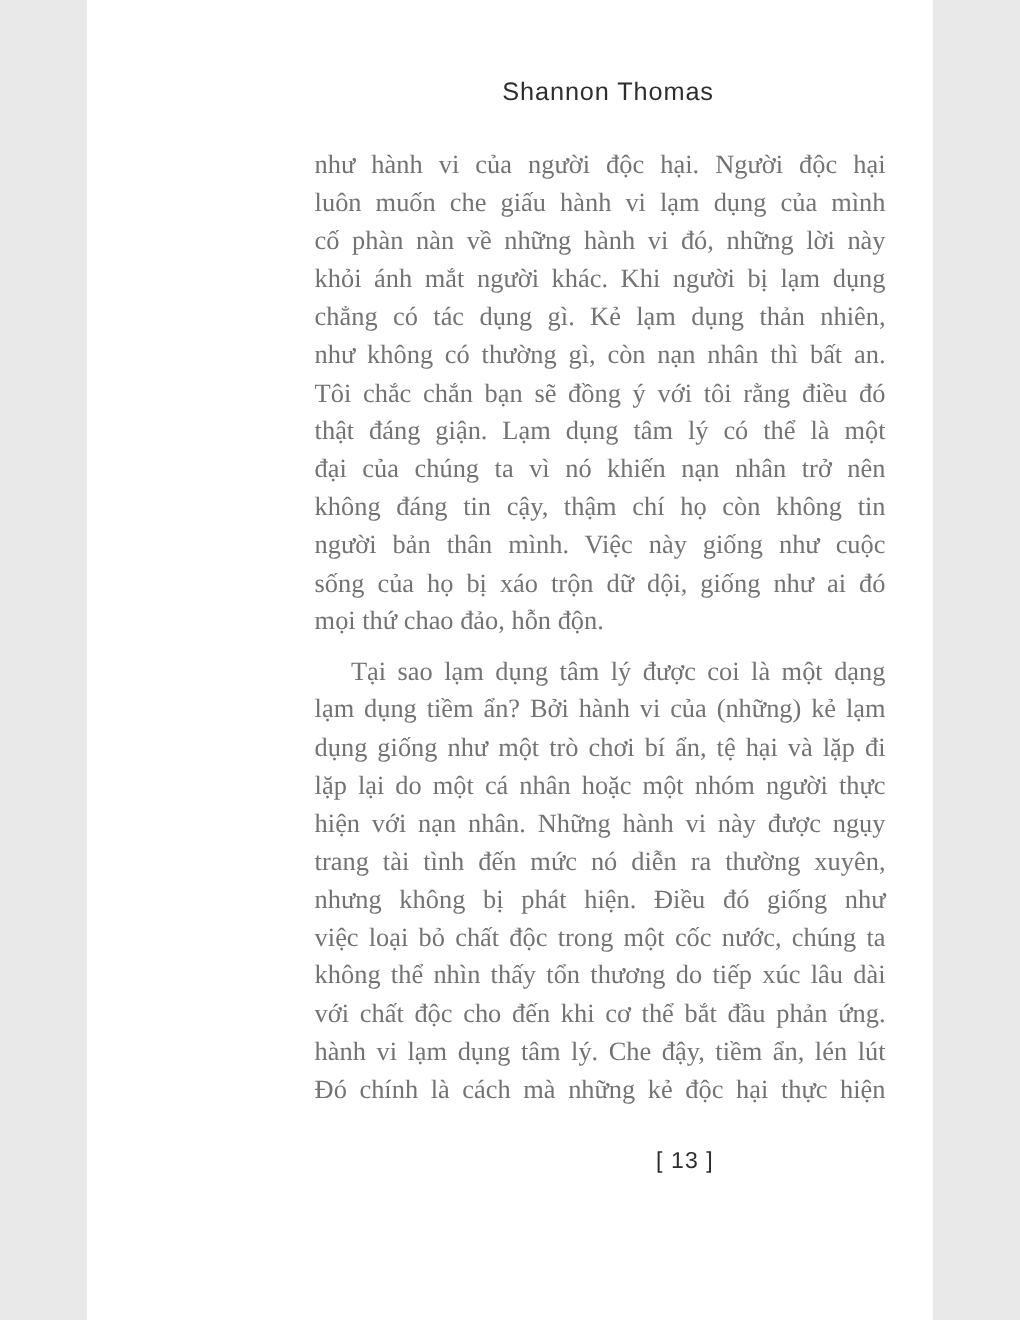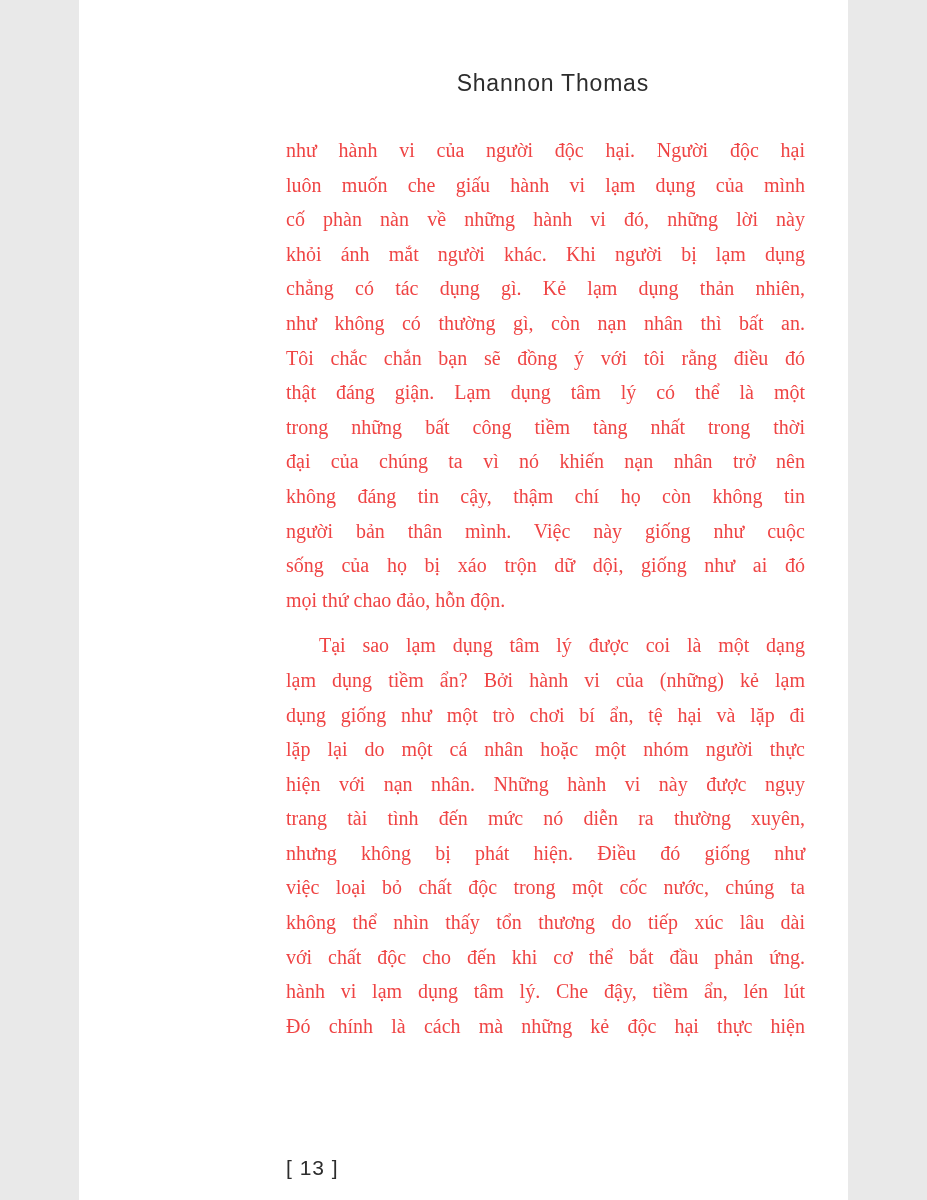--- a/index.html
+++ b/index.html
@@ -25,42 +25,43 @@
     font-family: "Liberation Sans", "DejaVu Sans", sans-serif;
     font-size: 23px;
     letter-spacing: 0.8px;
     color: #2d2d2d;
   }
   .page-body {
     position: absolute;
     top: 133px;
     left: 207px;
     width: 519px;
-    font-size: 20px;
+    font-size: 24px;
     line-height: 34.6px;
-    color: #ef4444;
+    color: #737373;
   }
   .para {
     margin: 0 0 11px 0;
   }
   .para.indent .line:first-child {
     text-indent: 33px;
   }
   .line {
     text-align: justify;
     text-align-last: justify;
   }
   .line.last-line {
     text-align-last: left;
   }
   .page-footer {
     position: absolute;
-    top: 1156px;
+    top: 1044px;
     left: 207px;
     right: 199px;
+    text-align: right;
     font-family: "Liberation Sans", "DejaVu Sans", sans-serif;
     font-size: 21px;
     letter-spacing: 1px;
     color: #2d2d2d;
   }
 </style>
 </head>
 <body>
 
 <div class="page">
@@ -71,21 +72,20 @@
   <div class="page-body">
       <div class="para">
         <div class="line">như hành vi của người độc hại. Người độc hại</div>
         <div class="line">luôn muốn che giấu hành vi lạm dụng của mình</div>
         <div class="line">cố phàn nàn về những hành vi đó, những lời này</div>
         <div class="line">khỏi ánh mắt người khác. Khi người bị lạm dụng</div>
         <div class="line">chẳng có tác dụng gì. Kẻ lạm dụng thản nhiên,</div>
         <div class="line">như không có thường gì, còn nạn nhân thì bất an.</div>
         <div class="line">Tôi chắc chắn bạn sẽ đồng ý với tôi rằng điều đó</div>
         <div class="line">thật đáng giận. Lạm dụng tâm lý có thể là một</div>
-        <div class="line">trong những bất công tiềm tàng nhất trong thời</div>
         <div class="line">đại của chúng ta vì nó khiến nạn nhân trở nên</div>
         <div class="line">không đáng tin cậy, thậm chí họ còn không tin</div>
         <div class="line">người bản thân mình. Việc này giống như cuộc</div>
         <div class="line">sống của họ bị xáo trộn dữ dội, giống như ai đó</div>
         <div class="line last-line">mọi thứ chao đảo, hỗn độn.</div>
       </div>
       <div class="para indent">
         <div class="line">Tại sao lạm dụng tâm lý được coi là một dạng</div>
         <div class="line">lạm dụng tiềm ẩn? Bởi hành vi của (những) kẻ lạm</div>
         <div class="line">dụng giống như một trò chơi bí ẩn, tệ hại và lặp đi</div>

